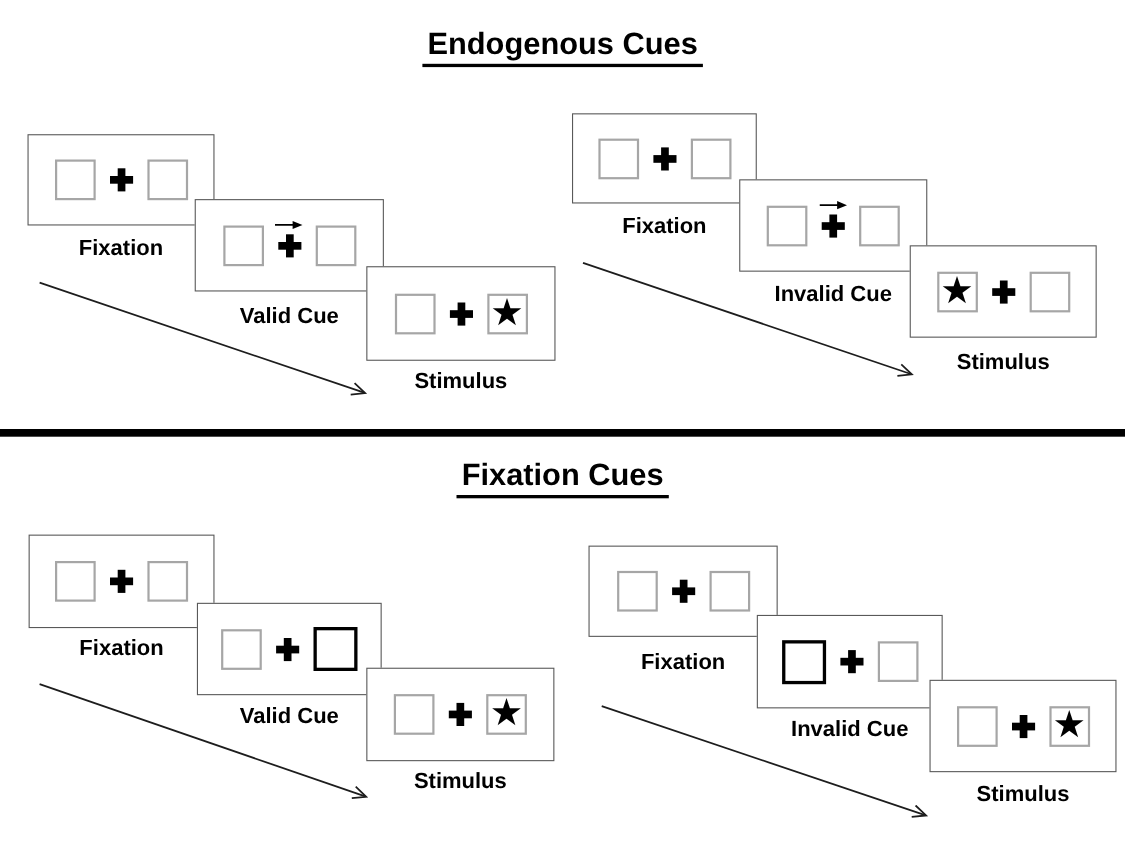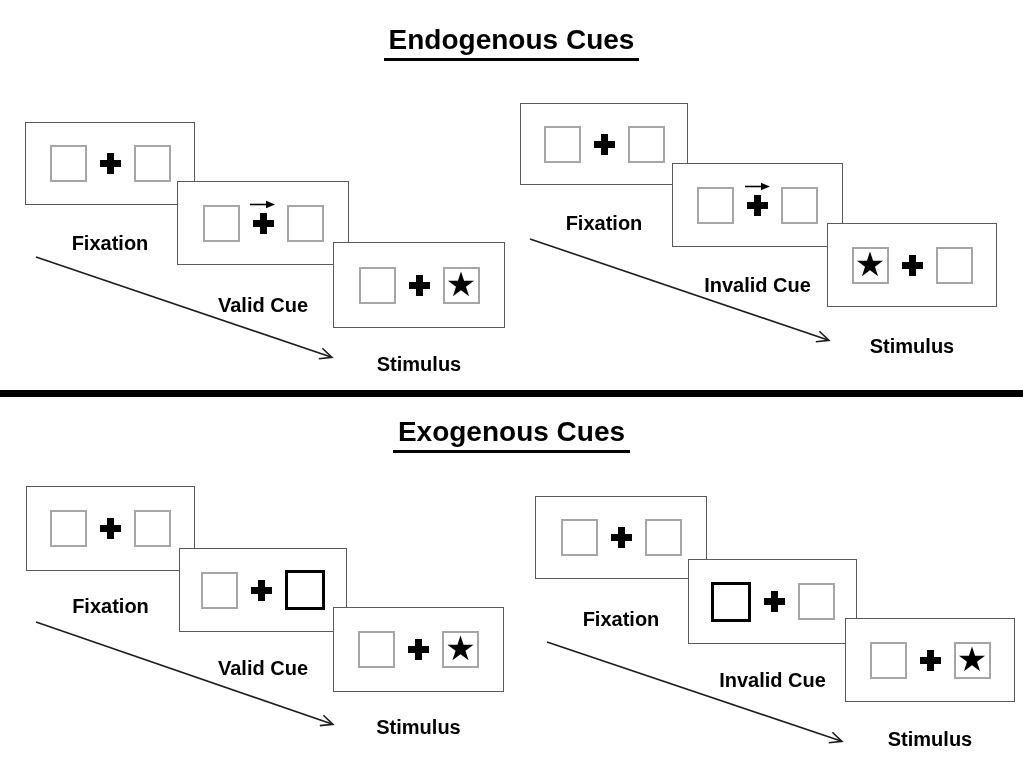--- a/index.html
+++ b/index.html
@@ -30,21 +30,21 @@
   .box.thick{width:40px;height:40px;border:3px solid #000;}
   .center{position:relative;width:21px;height:21px;flex:0 0 auto;}
   .plus{position:absolute;left:0;top:0;width:21px;height:21px;}
   .plus::before{content:"";position:absolute;left:7px;top:0;width:7px;height:21px;background:#000;}
   .plus::after{content:"";position:absolute;left:0;top:7px;width:21px;height:7px;background:#000;}
   .cue-arrow{position:absolute;left:50%;top:-15px;transform:translateX(-50%);}
   .star{font-size:34px;line-height:33px;color:#000;
         font-family:"DejaVu Sans","Liberation Sans",sans-serif;margin-top:-2px;}
   .plabel{
     position:absolute;text-align:center;font-weight:bold;font-size:20px;
-    line-height:22px;z-index:5;margin-top:17px;
+    line-height:22px;z-index:5;
   }
 </style>
 </head>
 <body>
 
 <div id="stage">
 
   <svg id="arrow-layer" width="1023" height="767">
     <defs>
       <marker id="ah" markerWidth="16" markerHeight="14" refX="12" refY="6.5" orient="auto" markerUnits="userSpaceOnUse">
@@ -125,21 +125,21 @@
     <span class="center">
       <span class="plus"></span>
     </span>
     <span class="box"></span>
   </div>
   <div class="plabel" style="left:827px;top:318px;width:170px">Stimulus</div>
 
   <div class="divider" style="top:390px"></div>
 
   <div class="title" style="top:416px">
-    <span class="title-text">Exogenous Cues</span>
+    <span class="title-text">Fixation Cues</span>
   </div>
 
   <div class="panel z1" style="left:26px;top:486px;width:169px;height:85px">
     <span class="box"></span>
     <span class="center">
       <span class="plus"></span>
     </span>
     <span class="box"></span>
   </div>
   <div class="plabel" style="left:26px;top:578px;width:169px">Fixation</div>

